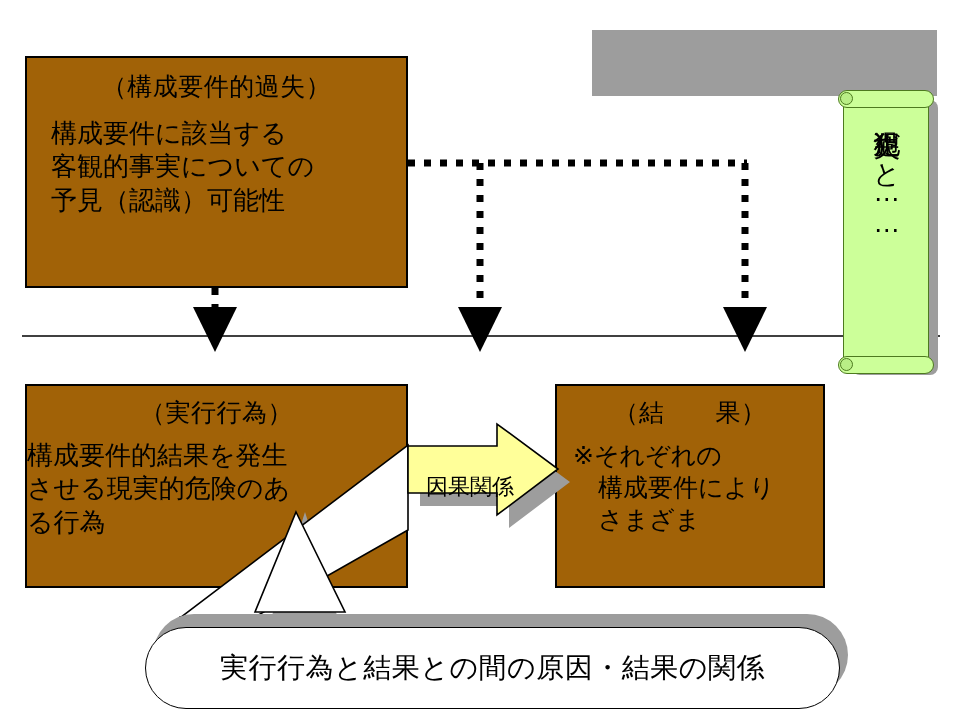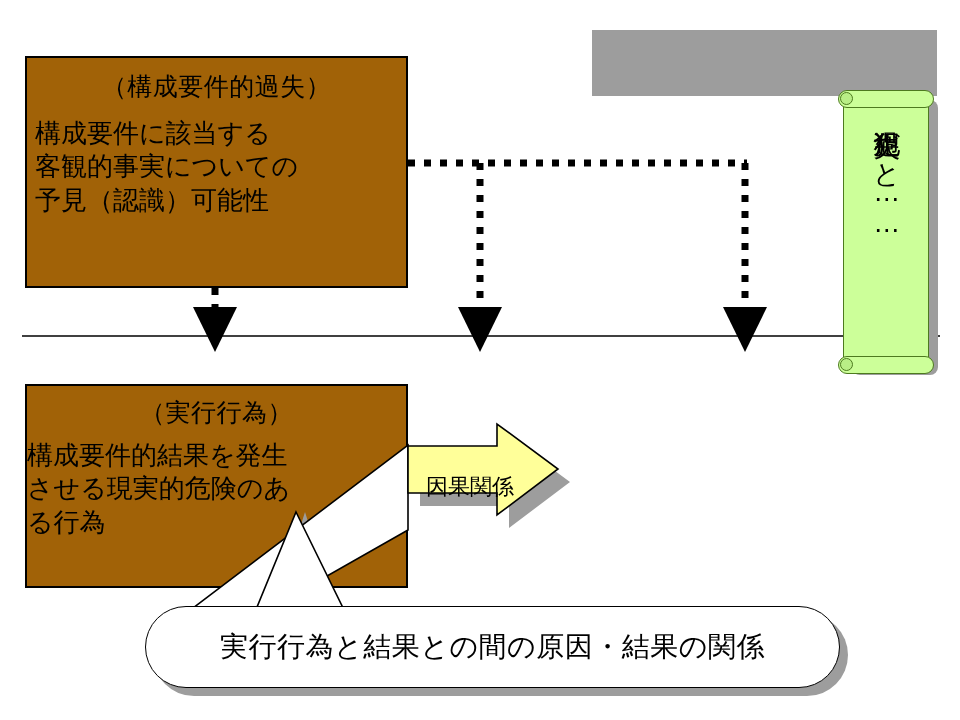--- a/index.html
+++ b/index.html
@@ -70,20 +70,21 @@
 
   
   .callout-shadow{background:#9d9d9d;border-radius:42px;}
   .callout{
     background:#ffffff;
     border:1.5px solid #000;
     border-radius:42px;
     display:flex;align-items:center;justify-content:center;
     font-size:28px;color:#000;
     letter-spacing:0.5px;
+    margin-top:21px;
   }
 
   
   .arrow-label{
     font-size:22px;color:#000;
     text-align:center;
     white-space:nowrap;
   }
 </style>
 </head>
@@ -118,32 +119,38 @@
 
   <div class="abs scroll-roll" style="left:838px;top:356px;width:96px;height:18px;"></div>
   <div class="abs scroll-knob" style="left:840px;top:358px;width:13px;height:13px;"></div>
 
   <div class="abs" style="left:843px;top:110px;width:86px;height:250px;display:flex;justify-content:center;">
     <span class="scroll-text">過失犯だと……</span>
   </div>
 
   <div class="abs ybox" style="left:25px;top:56px;width:383px;height:232px;padding:12px 0 0 0;">
     <div class="title">（構成要件的過失）</div>
-    <div class="body" style="margin-top:14px;padding-left:8px;">構成要件に該当する
+    <div class="body" style="margin-top:14px;padding-left:24px;">構成要件に該当する
 客観的事実についての
 予見（認識）可能性</div>
   </div>
 
   <div class="abs ybox" style="left:25px;top:384px;width:383px;height:204px;padding:10px 0 0 0;">
     <div class="title">（実行行為）</div>
     <div class="body" style="margin-top:10px;">構成要件的結果を発生
 させる現実的危険のあ
 る行為</div>
   </div>
 
+  <div class="abs ybox" style="left:555px;top:384px;width:270px;height:204px;padding:10px 0 0 0;">
+    <div class="title">（結　　果）</div>
+    <div class="body" style="margin-top:10px;padding-left:16px;font-size:25px;">※それぞれの
+　構成要件により
+　さまざま</div>
+  </div>
 
   <svg class="abs" style="left:0;top:0;" width="960" height="720">
 
     <polygon points="305,512 340,625 268,628" fill="#9d9d9d"></polygon>
 
     <polygon points="408,445 408,530 255,617 180,617 180,618" fill="#ffffff" stroke="#000000" stroke-width="1.6"></polygon>
 
     <polygon points="296,512 345,612 255,612" fill="#ffffff" stroke="#000000" stroke-width="1.6"></polygon>
   </svg>
 

